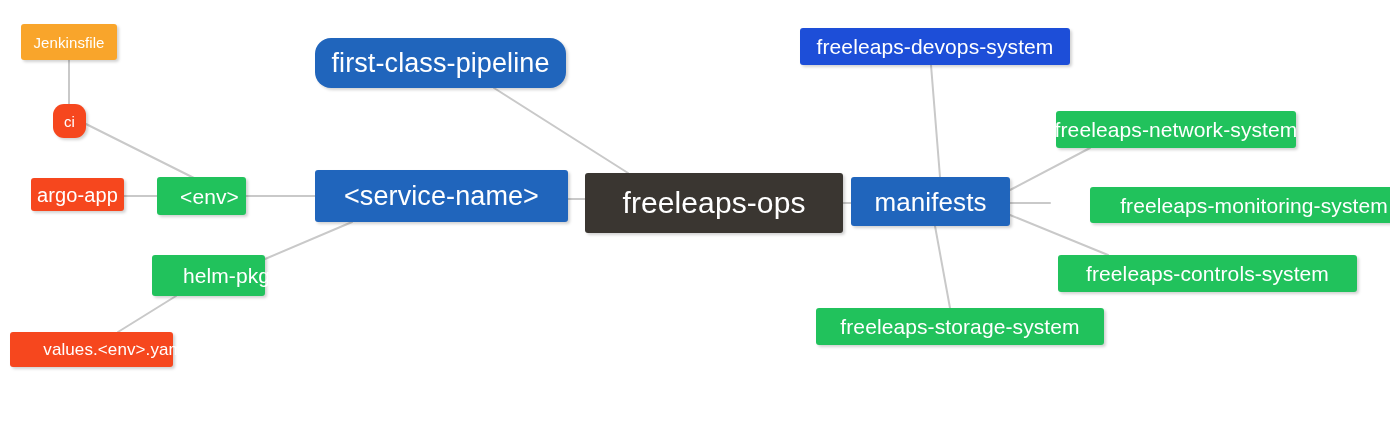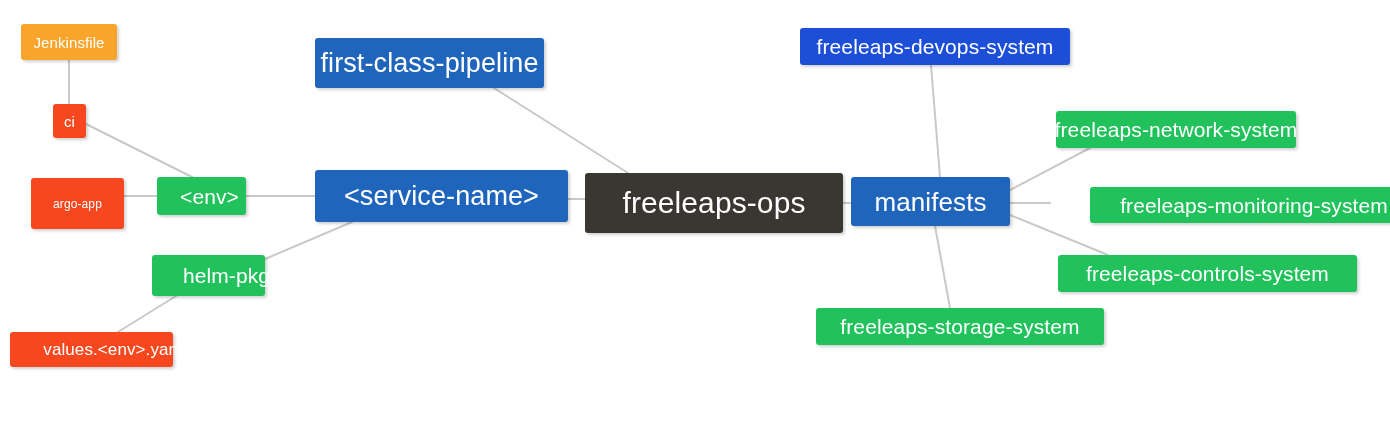--- a/index.html
+++ b/index.html
@@ -54,26 +54,26 @@
       <line x1="568" y1="199" x2="585" y2="199" stroke="#c9c9c9" stroke-width="2" stroke-linecap="round"></line>
       <line x1="843" y1="203" x2="851" y2="203" stroke="#c9c9c9" stroke-width="2" stroke-linecap="round"></line>
       <line x1="940" y1="177" x2="931" y2="65" stroke="#c9c9c9" stroke-width="2" stroke-linecap="round"></line>
       <line x1="1010" y1="190" x2="1090" y2="148" stroke="#c9c9c9" stroke-width="2" stroke-linecap="round"></line>
       <line x1="1010" y1="203" x2="1050" y2="203" stroke="#c9c9c9" stroke-width="2" stroke-linecap="round"></line>
       <line x1="1010" y1="215" x2="1108" y2="255" stroke="#c9c9c9" stroke-width="2" stroke-linecap="round"></line>
       <line x1="935" y1="226" x2="950" y2="308" stroke="#c9c9c9" stroke-width="2" stroke-linecap="round"></line>
     </svg>
   <div id="nodes">
       <div class="node" style="left: 21px; top: 24px; width: 96px; height: 36px; font-size: 15px; background: rgb(249, 165, 43);">Jenkinsfile</div>
-      <div class="node" style="left: 53px; top: 104px; width: 33px; height: 34px; font-size: 15px; background: rgb(246, 71, 30);">ci</div>
-      <div class="node" style="left: 31px; top: 178px; width: 93px; height: 51px; font-size: 12px; background: rgb(246, 71, 30);">argo-app</div>
+      <div class="node" style="left: 53px; top: 104px; width: 33px; height: 34px; font-size: 15px; background: rgb(246, 71, 30); border-radius: 11px;">ci</div>
+      <div class="node" style="left: 31px; top: 178px; width: 93px; height: 33px; font-size: 20px; background: rgb(246, 71, 30);">argo-app</div>
       <div class="node" style="left: 157px; top: 177px; width: 89px; height: 38px; font-size: 21px; background: rgb(33, 194, 92); padding-left: 16px;">&lt;env&gt;</div>
       <div class="node" style="left: 152px; top: 255px; width: 113px; height: 41px; font-size: 21px; background: rgb(33, 194, 92); padding-left: 36px;">helm-pkg</div>
       <div class="node" style="left: 10px; top: 332px; width: 163px; height: 35px; font-size: 17px; background: rgb(246, 71, 30); padding-left: 47px;">values.&lt;env&gt;.yaml</div>
-      <div class="node" style="left: 315px; top: 38px; width: 229px; height: 50px; font-size: 27px; background: rgb(32, 101, 188);">first-class-pipeline</div>
+      <div class="node" style="left: 315px; top: 38px; width: 251px; height: 50px; font-size: 27px; background: rgb(32, 101, 188); border-radius: 16px;">first-class-pipeline</div>
       <div class="node" style="left: 315px; top: 170px; width: 253px; height: 52px; font-size: 27px; background: rgb(32, 101, 188);">&lt;service-name&gt;</div>
       <div class="node" style="left: 585px; top: 173px; width: 258px; height: 60px; font-size: 30px; background: rgb(58, 54, 49);">freeleaps-ops</div>
       <div class="node" style="left: 851px; top: 177px; width: 159px; height: 49px; font-size: 26px; background: rgb(32, 101, 188);">manifests</div>
       <div class="node" style="left: 800px; top: 28px; width: 270px; height: 37px; font-size: 21px; background: #1d4ed8; text-align: right;">freeleaps-devops-system</div>
       <div class="node" style="left: 1056px; top: 111px; width: 240px; height: 37px; font-size: 21px; background: rgb(33, 194, 92);">freeleaps-network-system</div>
       <div class="node" style="left: 1050px; top: 187px; width: 328px; height: 36px; font-size: 21px; background: rgb(33, 194, 92); margin-left: 40px;">freeleaps-monitoring-system</div>
       <div class="node" style="left: 1058px; top: 255px; width: 299px; height: 37px; font-size: 21px; background: rgb(33, 194, 92);">freeleaps-controls-system</div>
       <div class="node" style="left: 816px; top: 308px; width: 288px; height: 37px; font-size: 21px; background: rgb(33, 194, 92);">freeleaps-storage-system</div>
     </div>
 </div>

